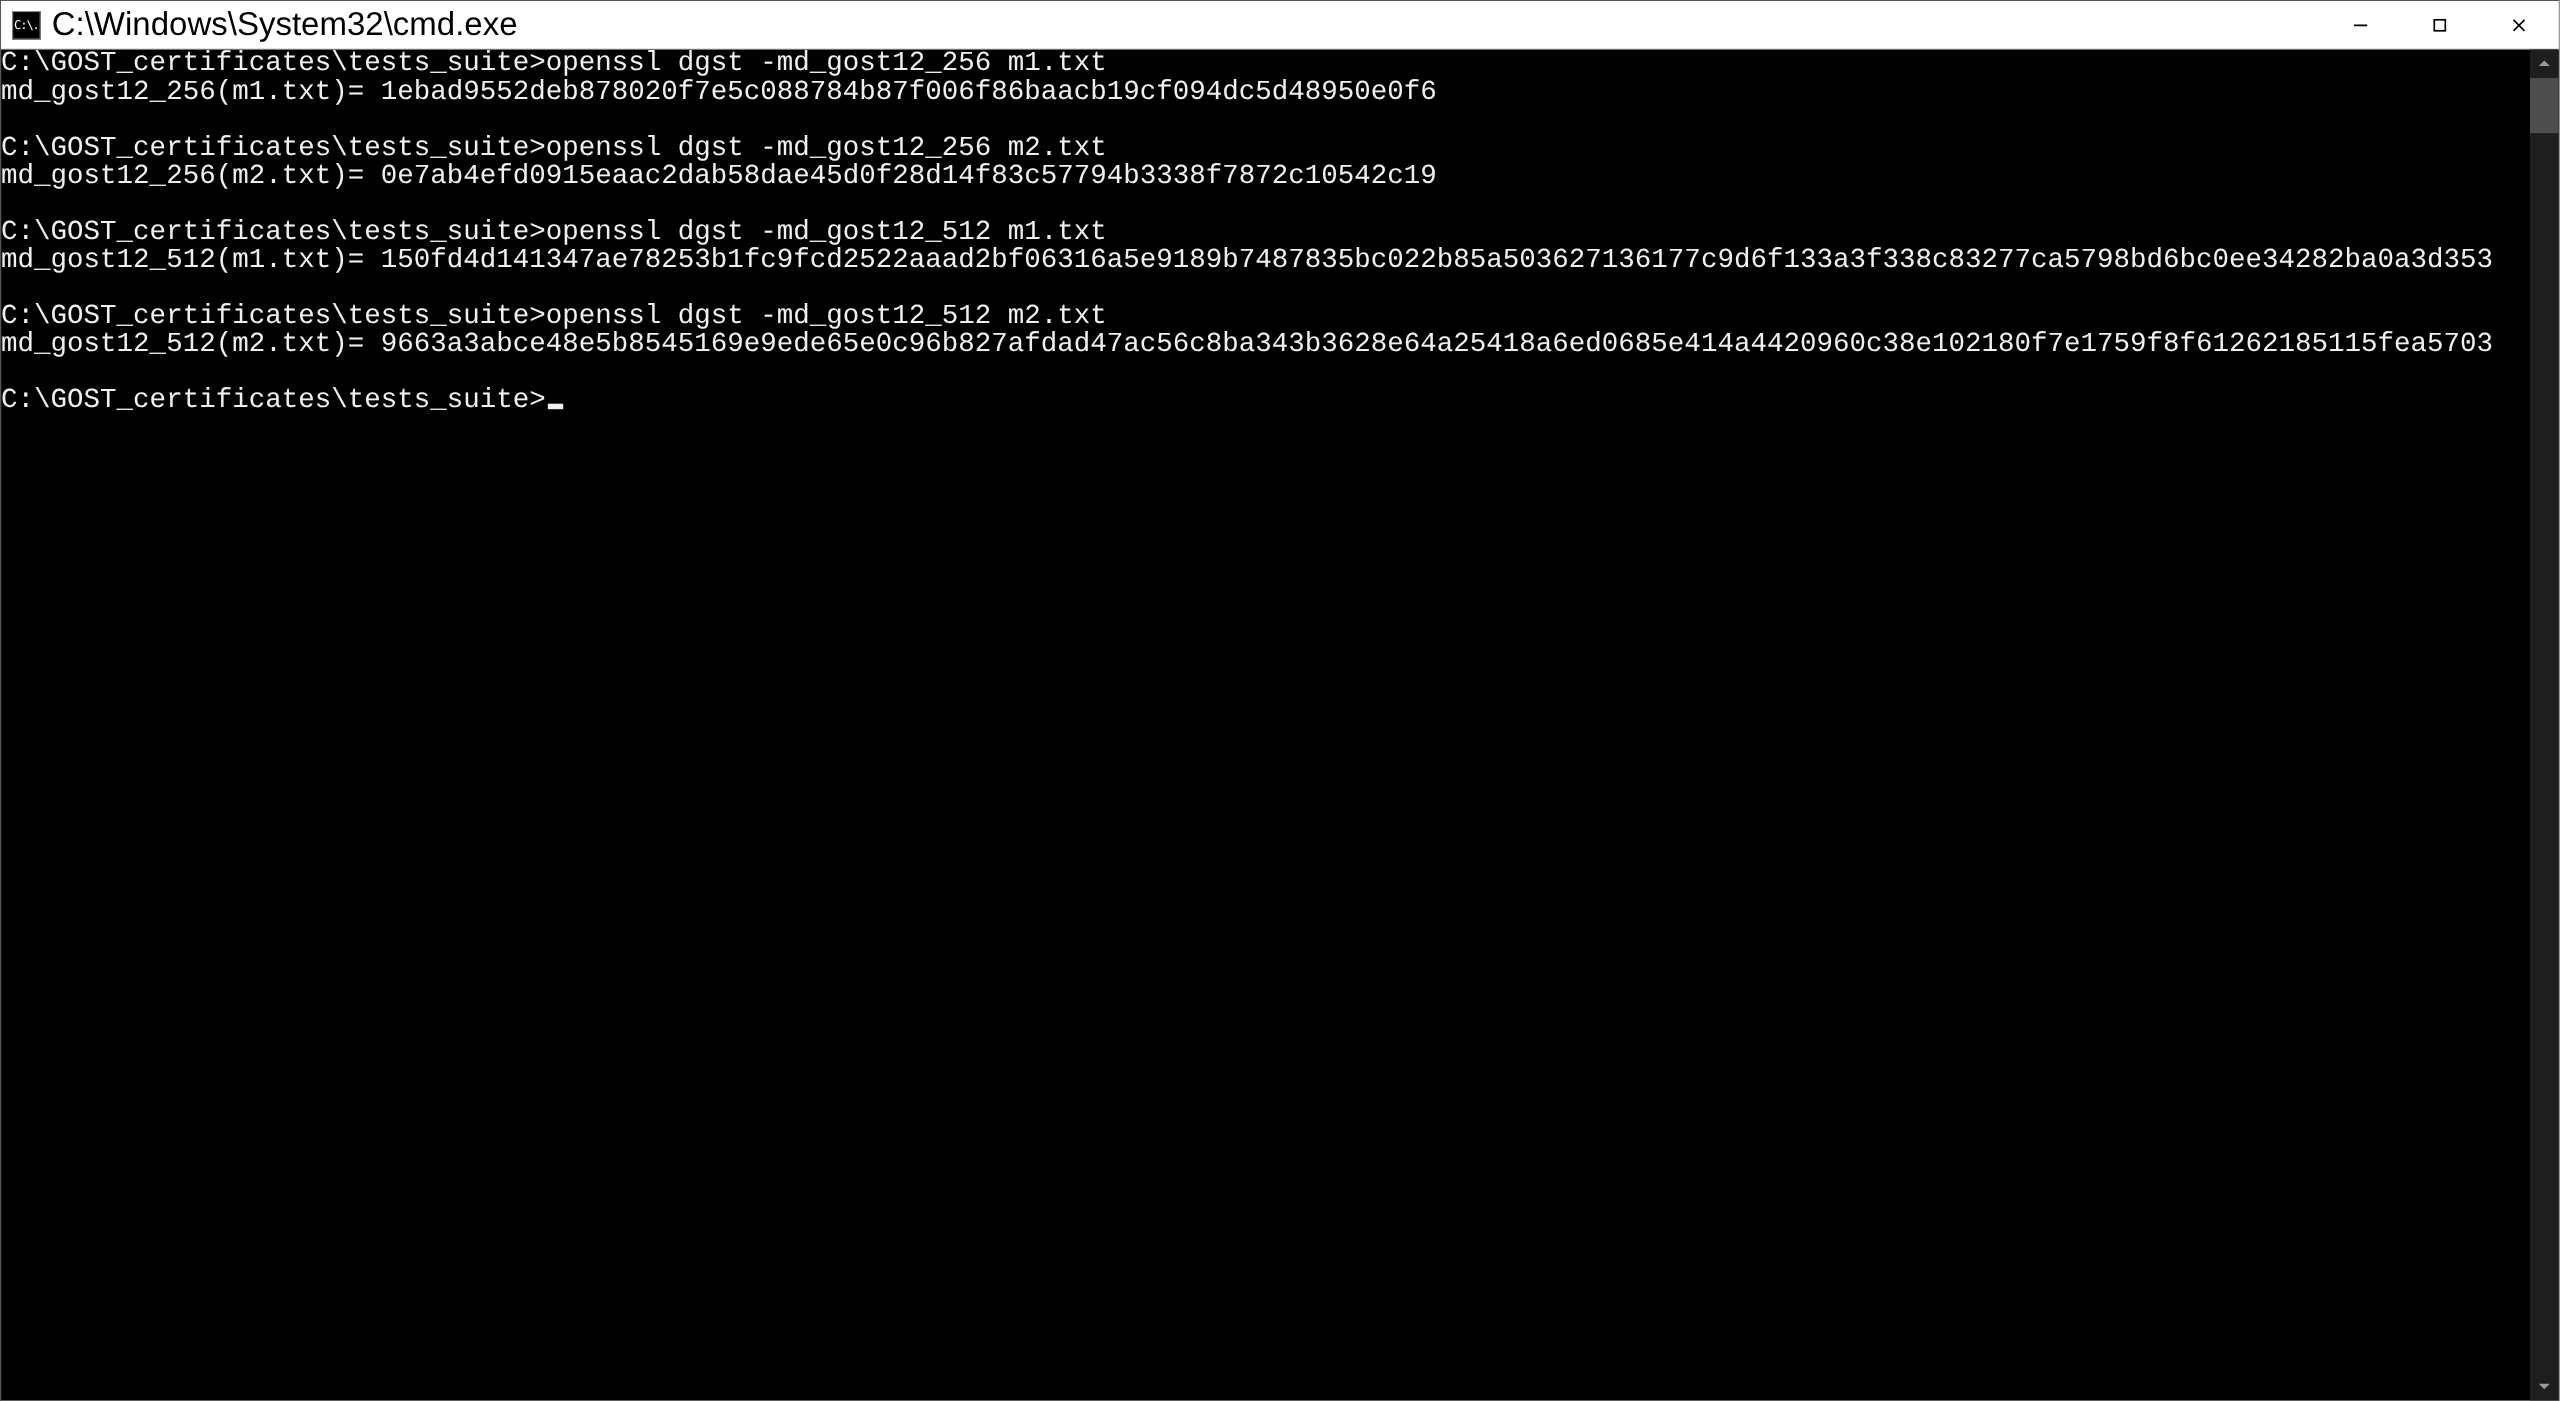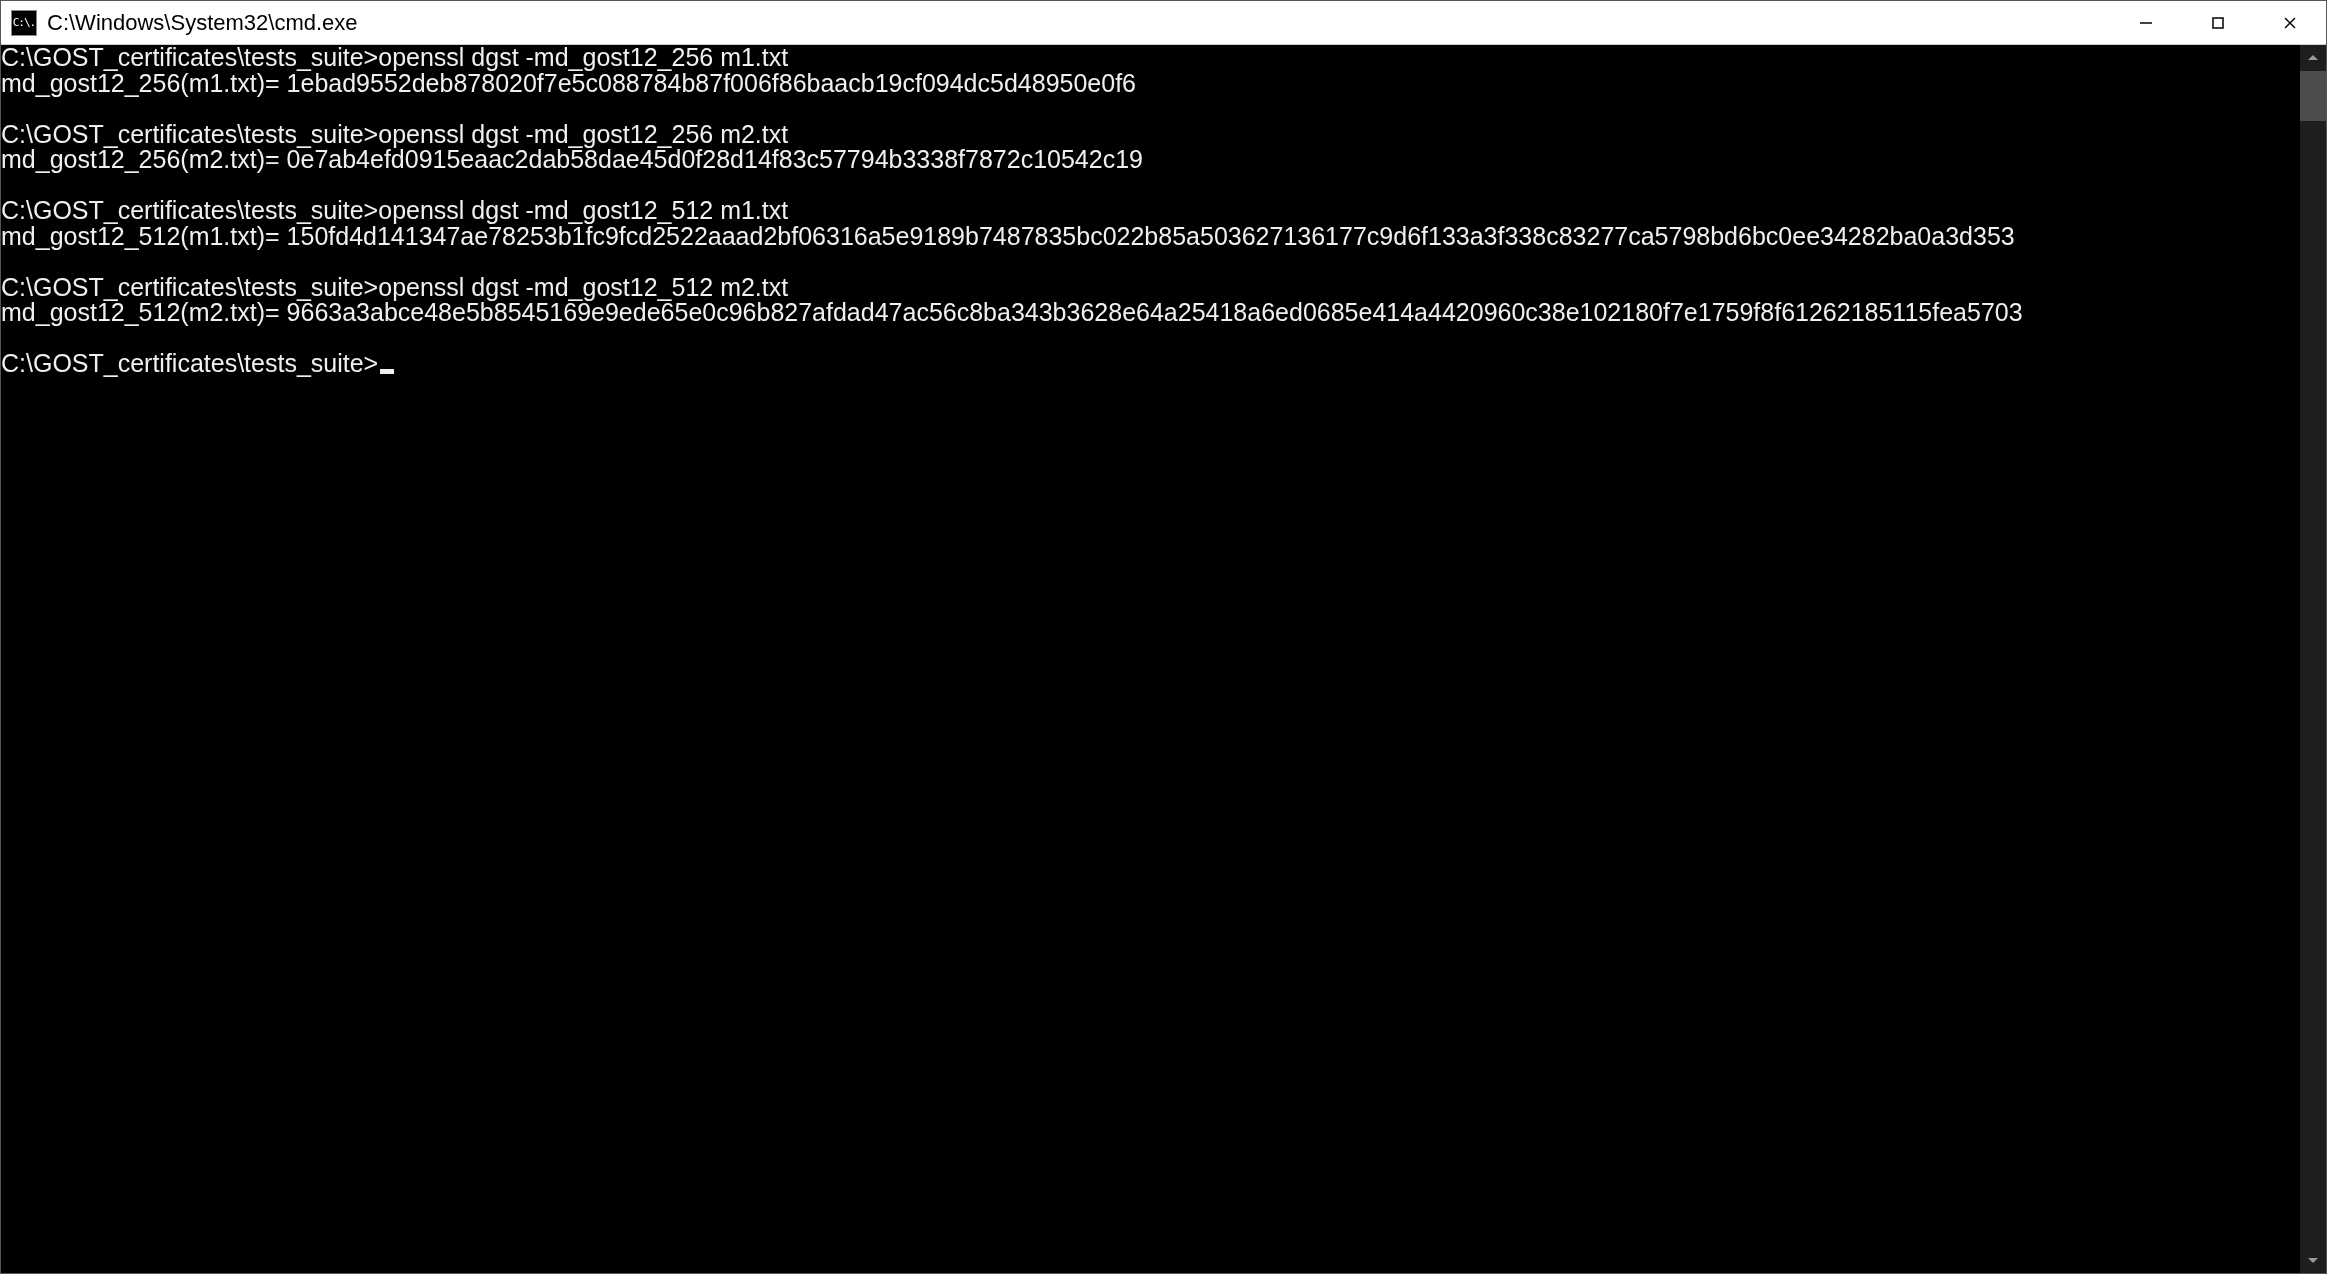--- a/index.html
+++ b/index.html
@@ -33,21 +33,21 @@
     display: flex;
     align-items: center;
     justify-content: center;
     color: #fff;
     font-size: 11px;
     font-family: Consolas, monospace;
     letter-spacing: -1px;
   }
   .titlebar .title {
     margin-left: 10px;
-    font-size: 22px;
+    font-size: 30px;
     color: #000;
     flex: 1;
   }
   .win-controls {
     display: flex;
     height: 100%;
   }
   .win-btn {
     width: 72px;
     height: 100%;
@@ -61,21 +61,21 @@
   .client {
     flex: 1;
     display: flex;
     background: #000;
     min-height: 0;
   }
   .terminal {
     flex: 1;
     padding: 0 0 0 0;
     color: #f0f0f0;
-    font-family: Liberation Sans, sans-serif;
+    font-family: Liberation Mono, monospace;
     font-size: 25px;
     line-height: 25.5px;
     white-space: pre-wrap;
     word-break: break-all;
     overflow: hidden;
   }
   .terminal .line { display: block; }
   .cursor {
     display: inline-block;
     width: 14px;

